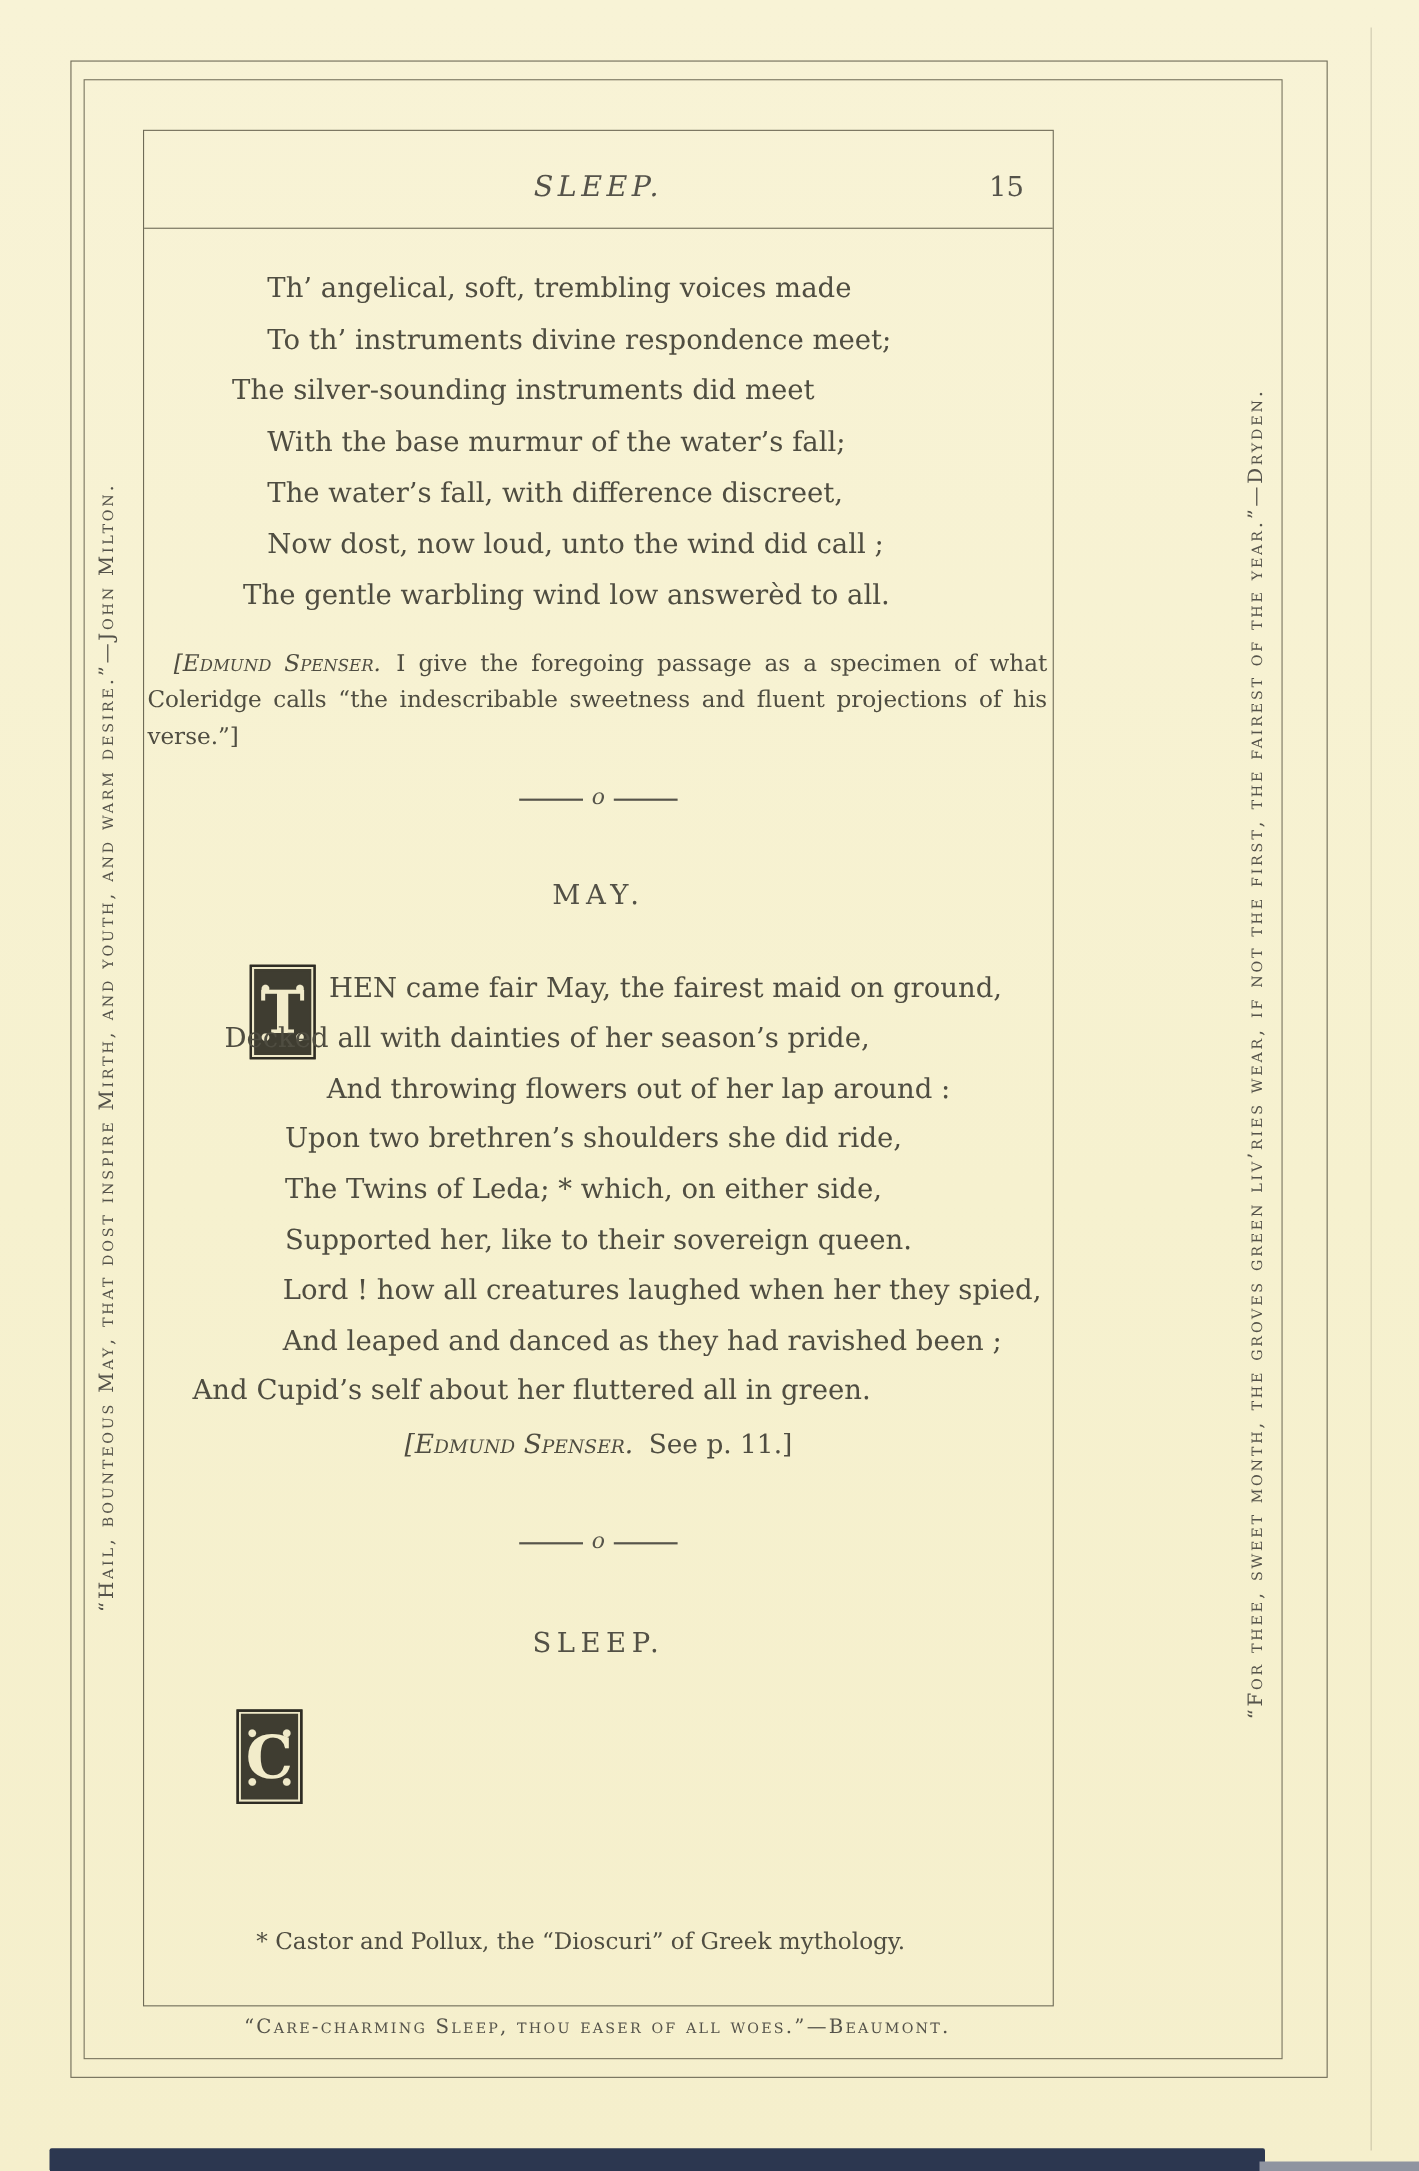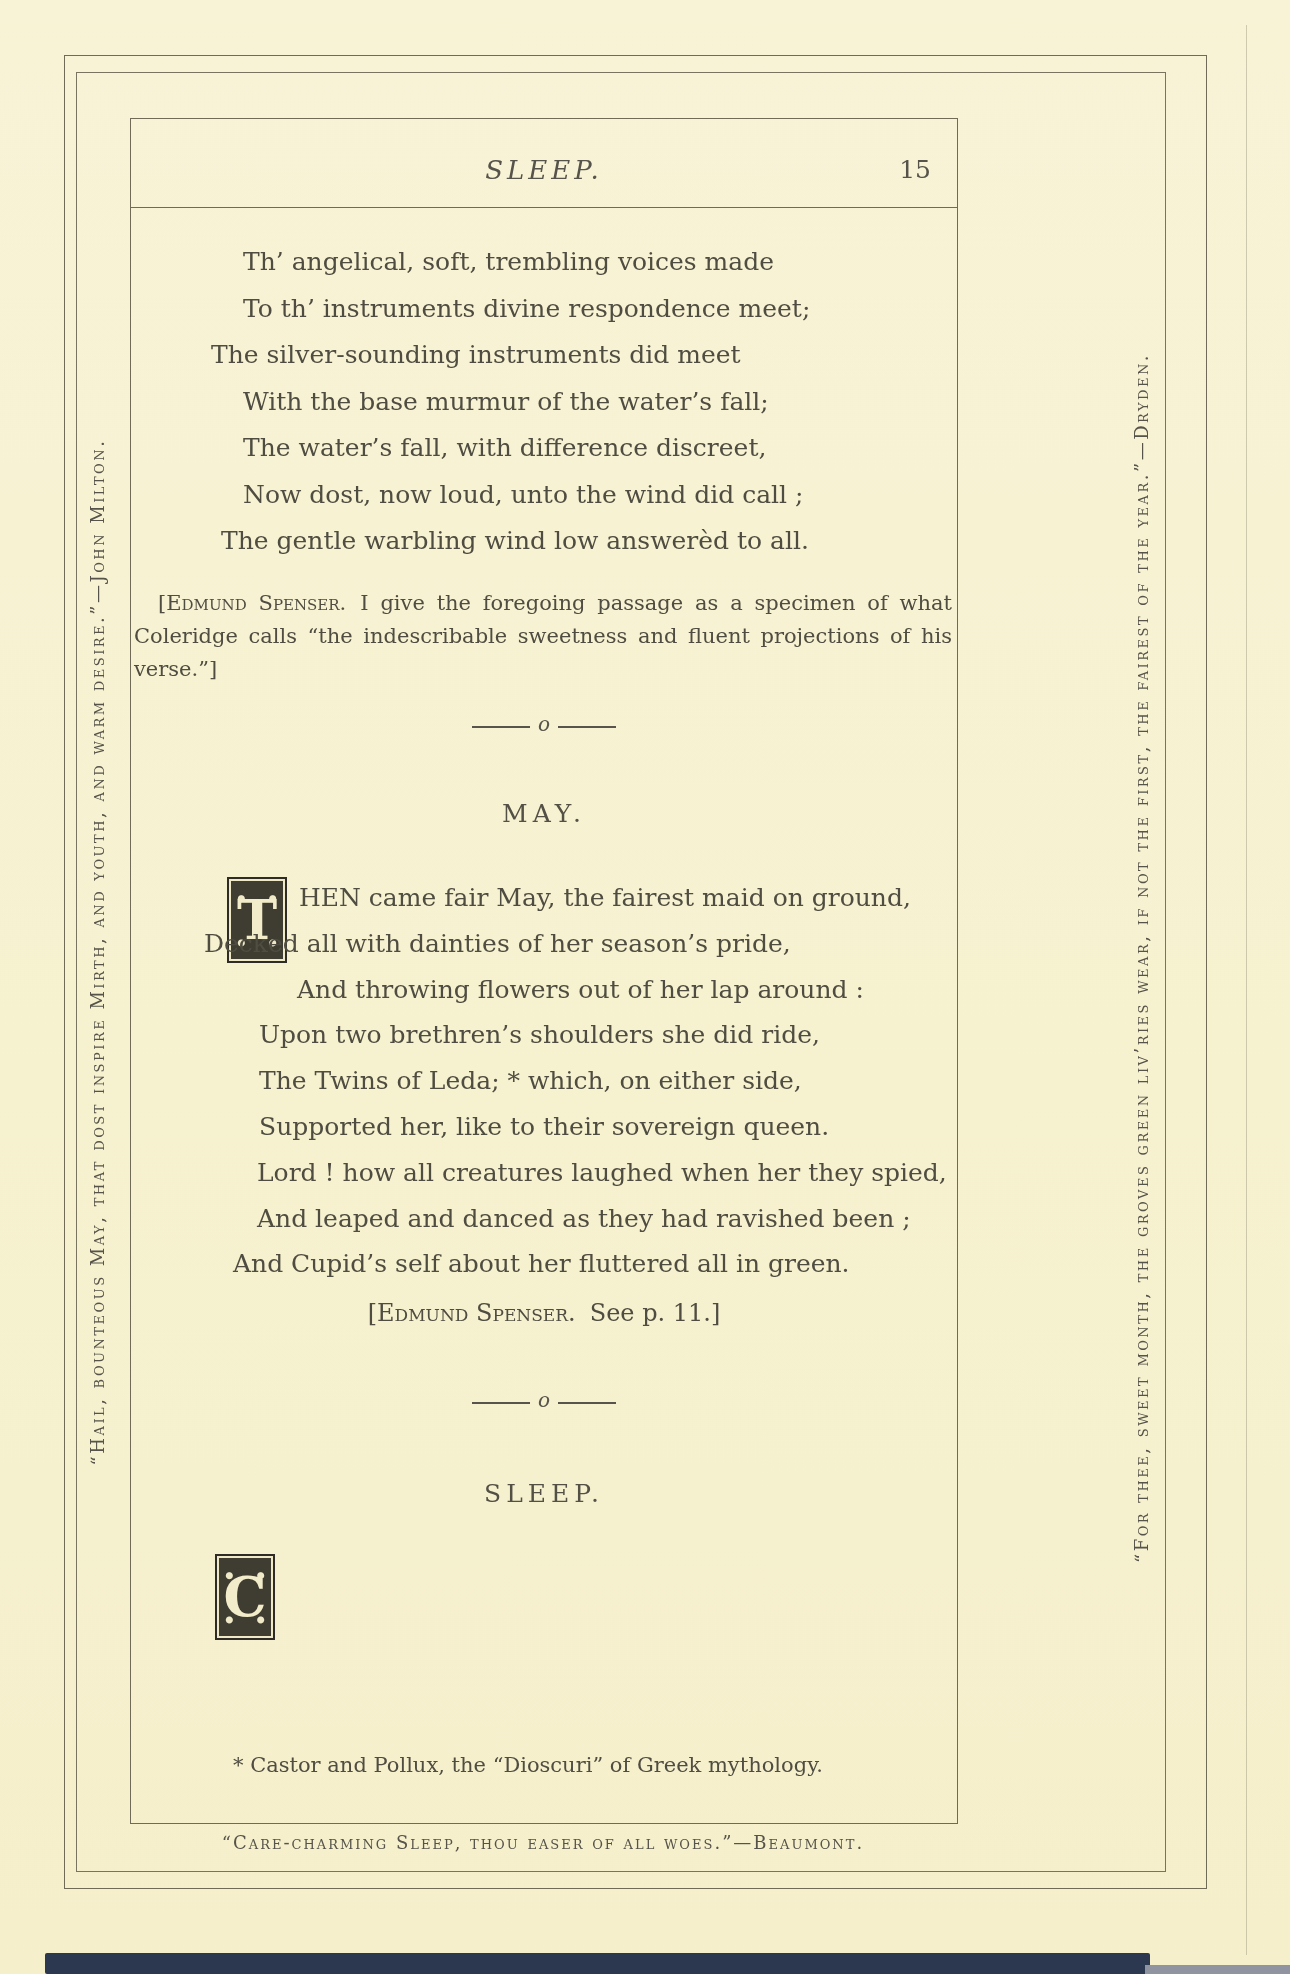--- a/index.html
+++ b/index.html
@@ -31,21 +31,21 @@
                border-bottom:1px solid #6f6b57; }
   .running-title { position:absolute; left:0; width:100%; top:36px; text-align:center;
                    font-style:italic; font-size:26px; letter-spacing:4px; color:#55534a; }
   .page-number { position:absolute; right:26px; top:36px; font-size:25px; color:#55534a; }
 
   .poem { position:absolute; left:0; width:100%; font-size:25px; line-height:46.5px; white-space:nowrap; }
   .pline { display:block; }
 
   .note { position:absolute; left:3px; width:818px; font-size:21px; line-height:33px;
           text-align:justify; }
-  .note .sc, .sc { font-variant:small-caps; }
+  .note .sc, .sc { font-variant:small-caps;font-style:italic; }
   .note .name { margin-right:14px; }
 
   .divider { position:absolute; left:0; width:100%; height:20px;
              display:flex; align-items:center; justify-content:center; gap:8px; color:#57554b; }
   .divider .bar { width:58px; height:2px; background:#57554b; }
   .divider .oglyph { font-style:italic; font-size:20px; line-height:14px; transform:translateY(-3px); }
 
   .section-heading { position:absolute; left:0; width:100%; text-align:center;
                      font-size:25px; letter-spacing:5px; color:#535146; }
 
@@ -116,21 +116,21 @@
 
     <div class="poem" style="top:756px; line-height:45.8px;">
       <span class="pline" style="margin-left:168px">HEN came fair May, the fairest maid on ground,</span>
       <span class="pline" style="margin-left:73px">Decked all with dainties of her season’s pride,</span>
       <span class="pline" style="margin-left:166px">And throwing flowers out of her lap around :</span>
       <span class="pline" style="margin-left:128px">Upon two brethren’s shoulders she did ride,</span>
       <span class="pline" style="margin-left:128px">The Twins of Leda; * which, on either side,</span>
       <span class="pline" style="margin-left:128px">Supported her, like to their sovereign queen.</span>
       <span class="pline" style="margin-left:126px">Lord ! how all creatures laughed when her they spied,</span>
       <span class="pline" style="margin-left:126px">And leaped and danced as they had ravished been ;</span>
-      <span class="pline" style="margin-left:102px">And Cupid’s self about her fluttered all in green.</span>
+      <span class="pline" style="margin-left:44px">And Cupid’s self about her fluttered all in green.</span>
     </div>
 
     <div class="attribution" style="top:1180px;">
       <span class="sc name">[Edmund Spenser.</span><span>See p. 11.]</span>
     </div>
 
     <div class="divider" style="top:1274px;">
       <span class="bar"></span>
       <span class="oglyph">o</span>
       <span class="bar"></span>

